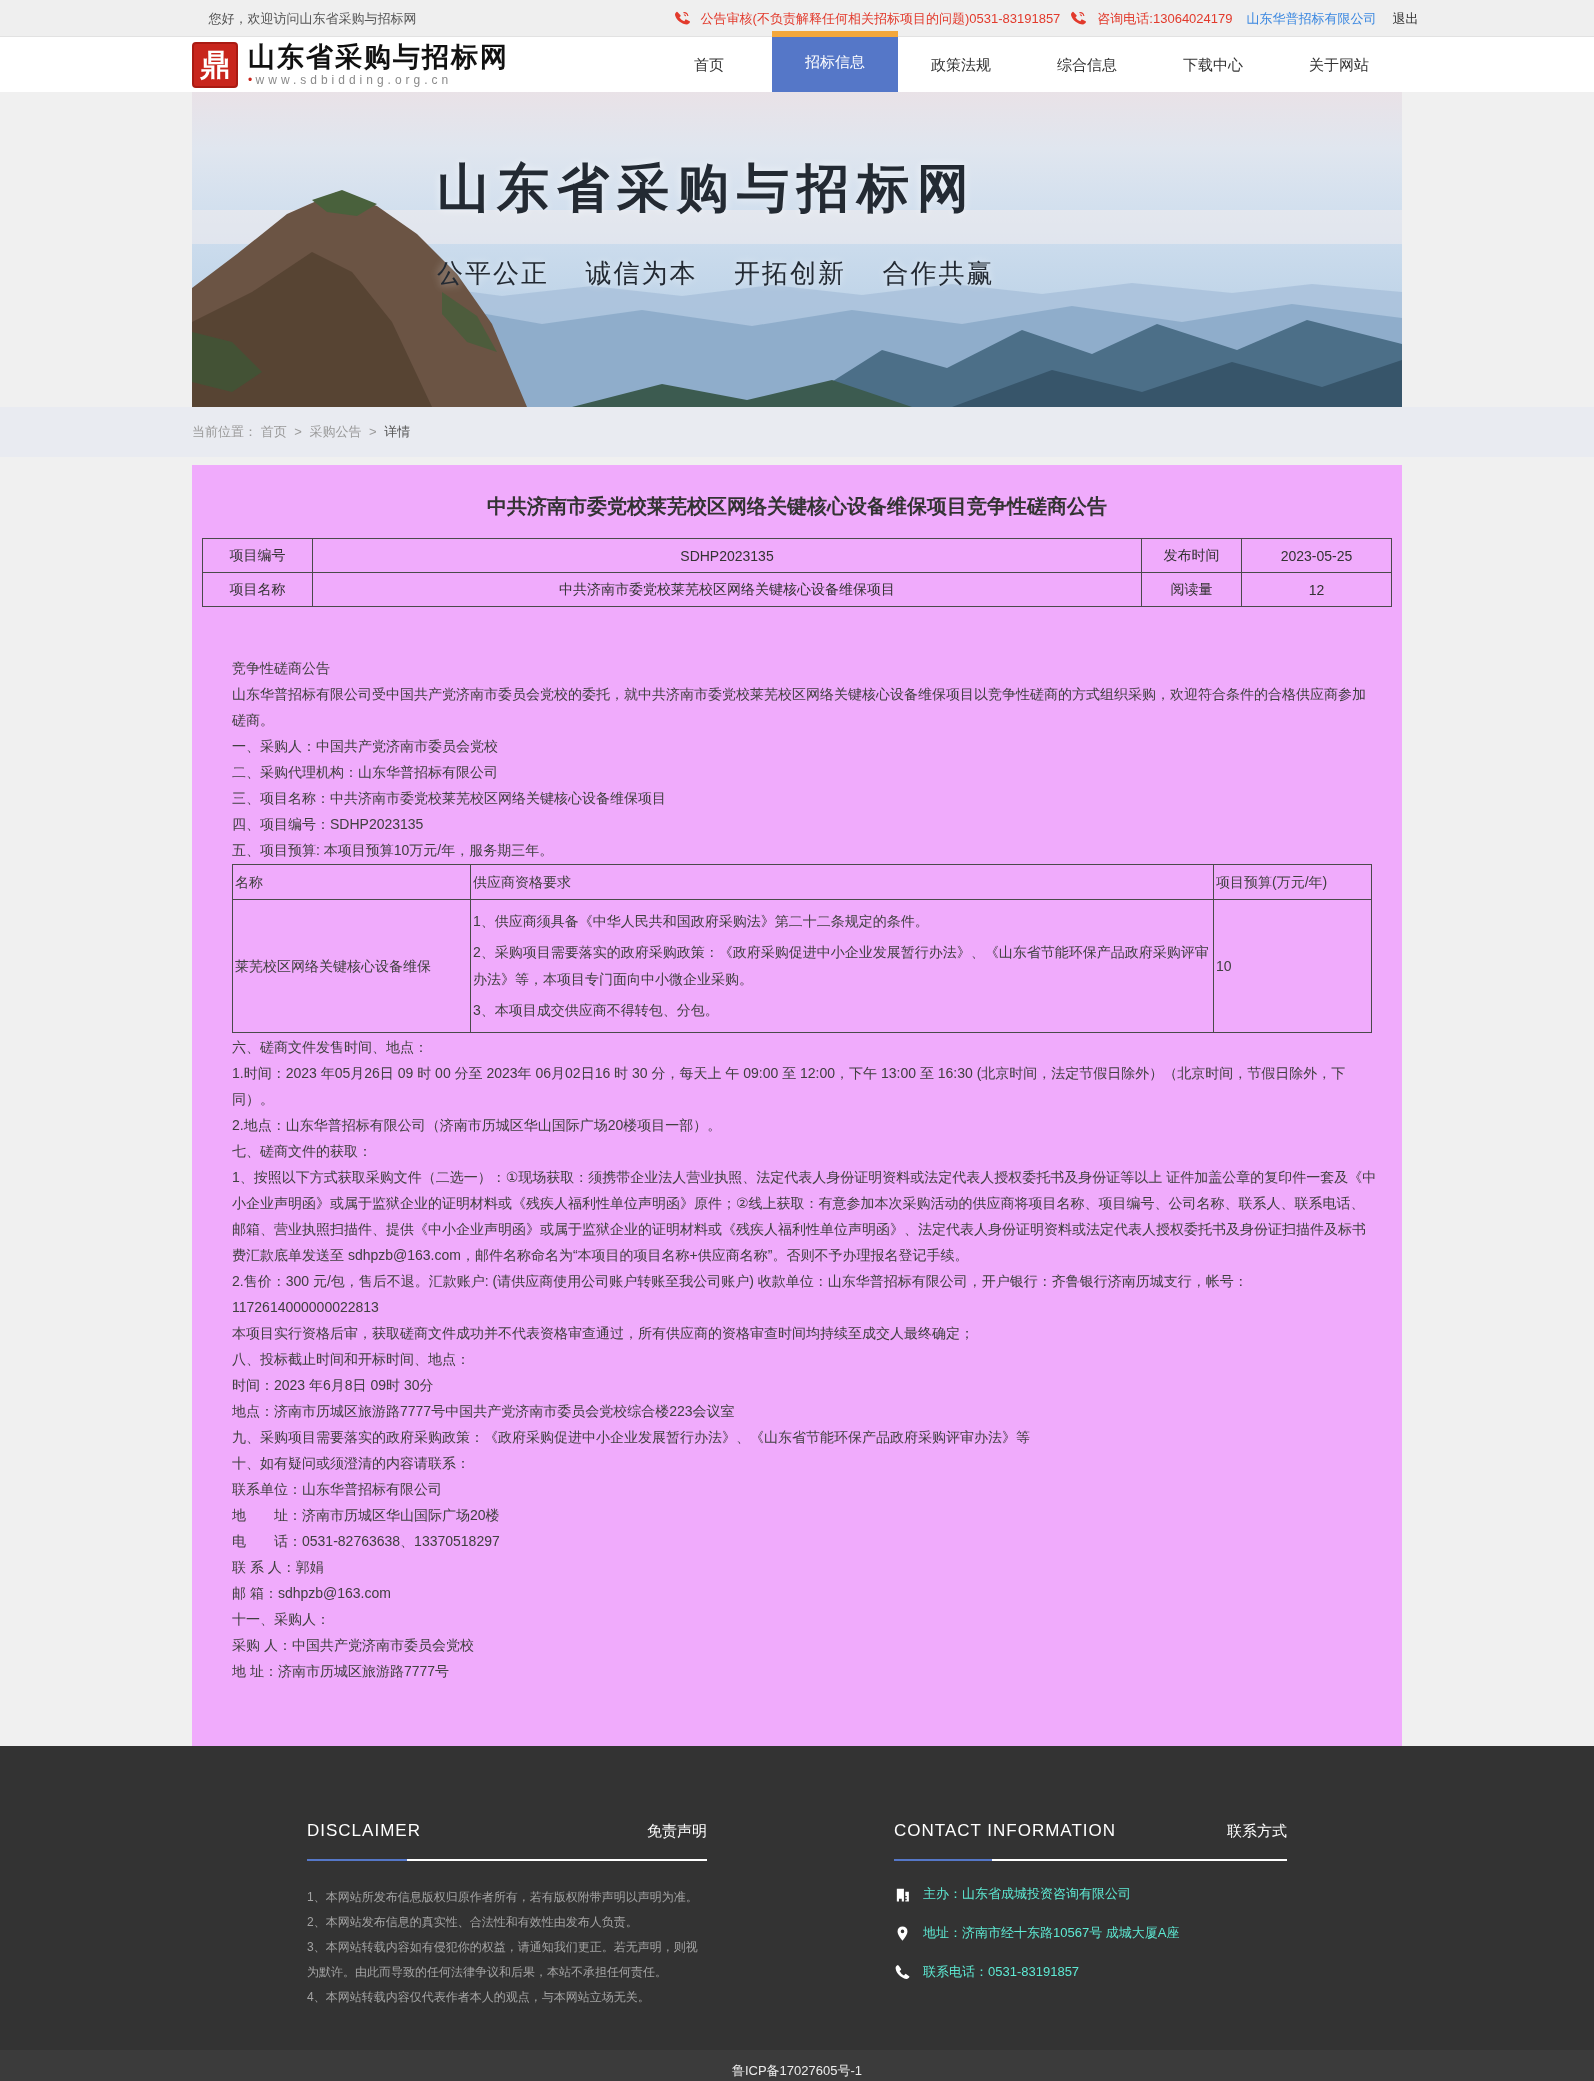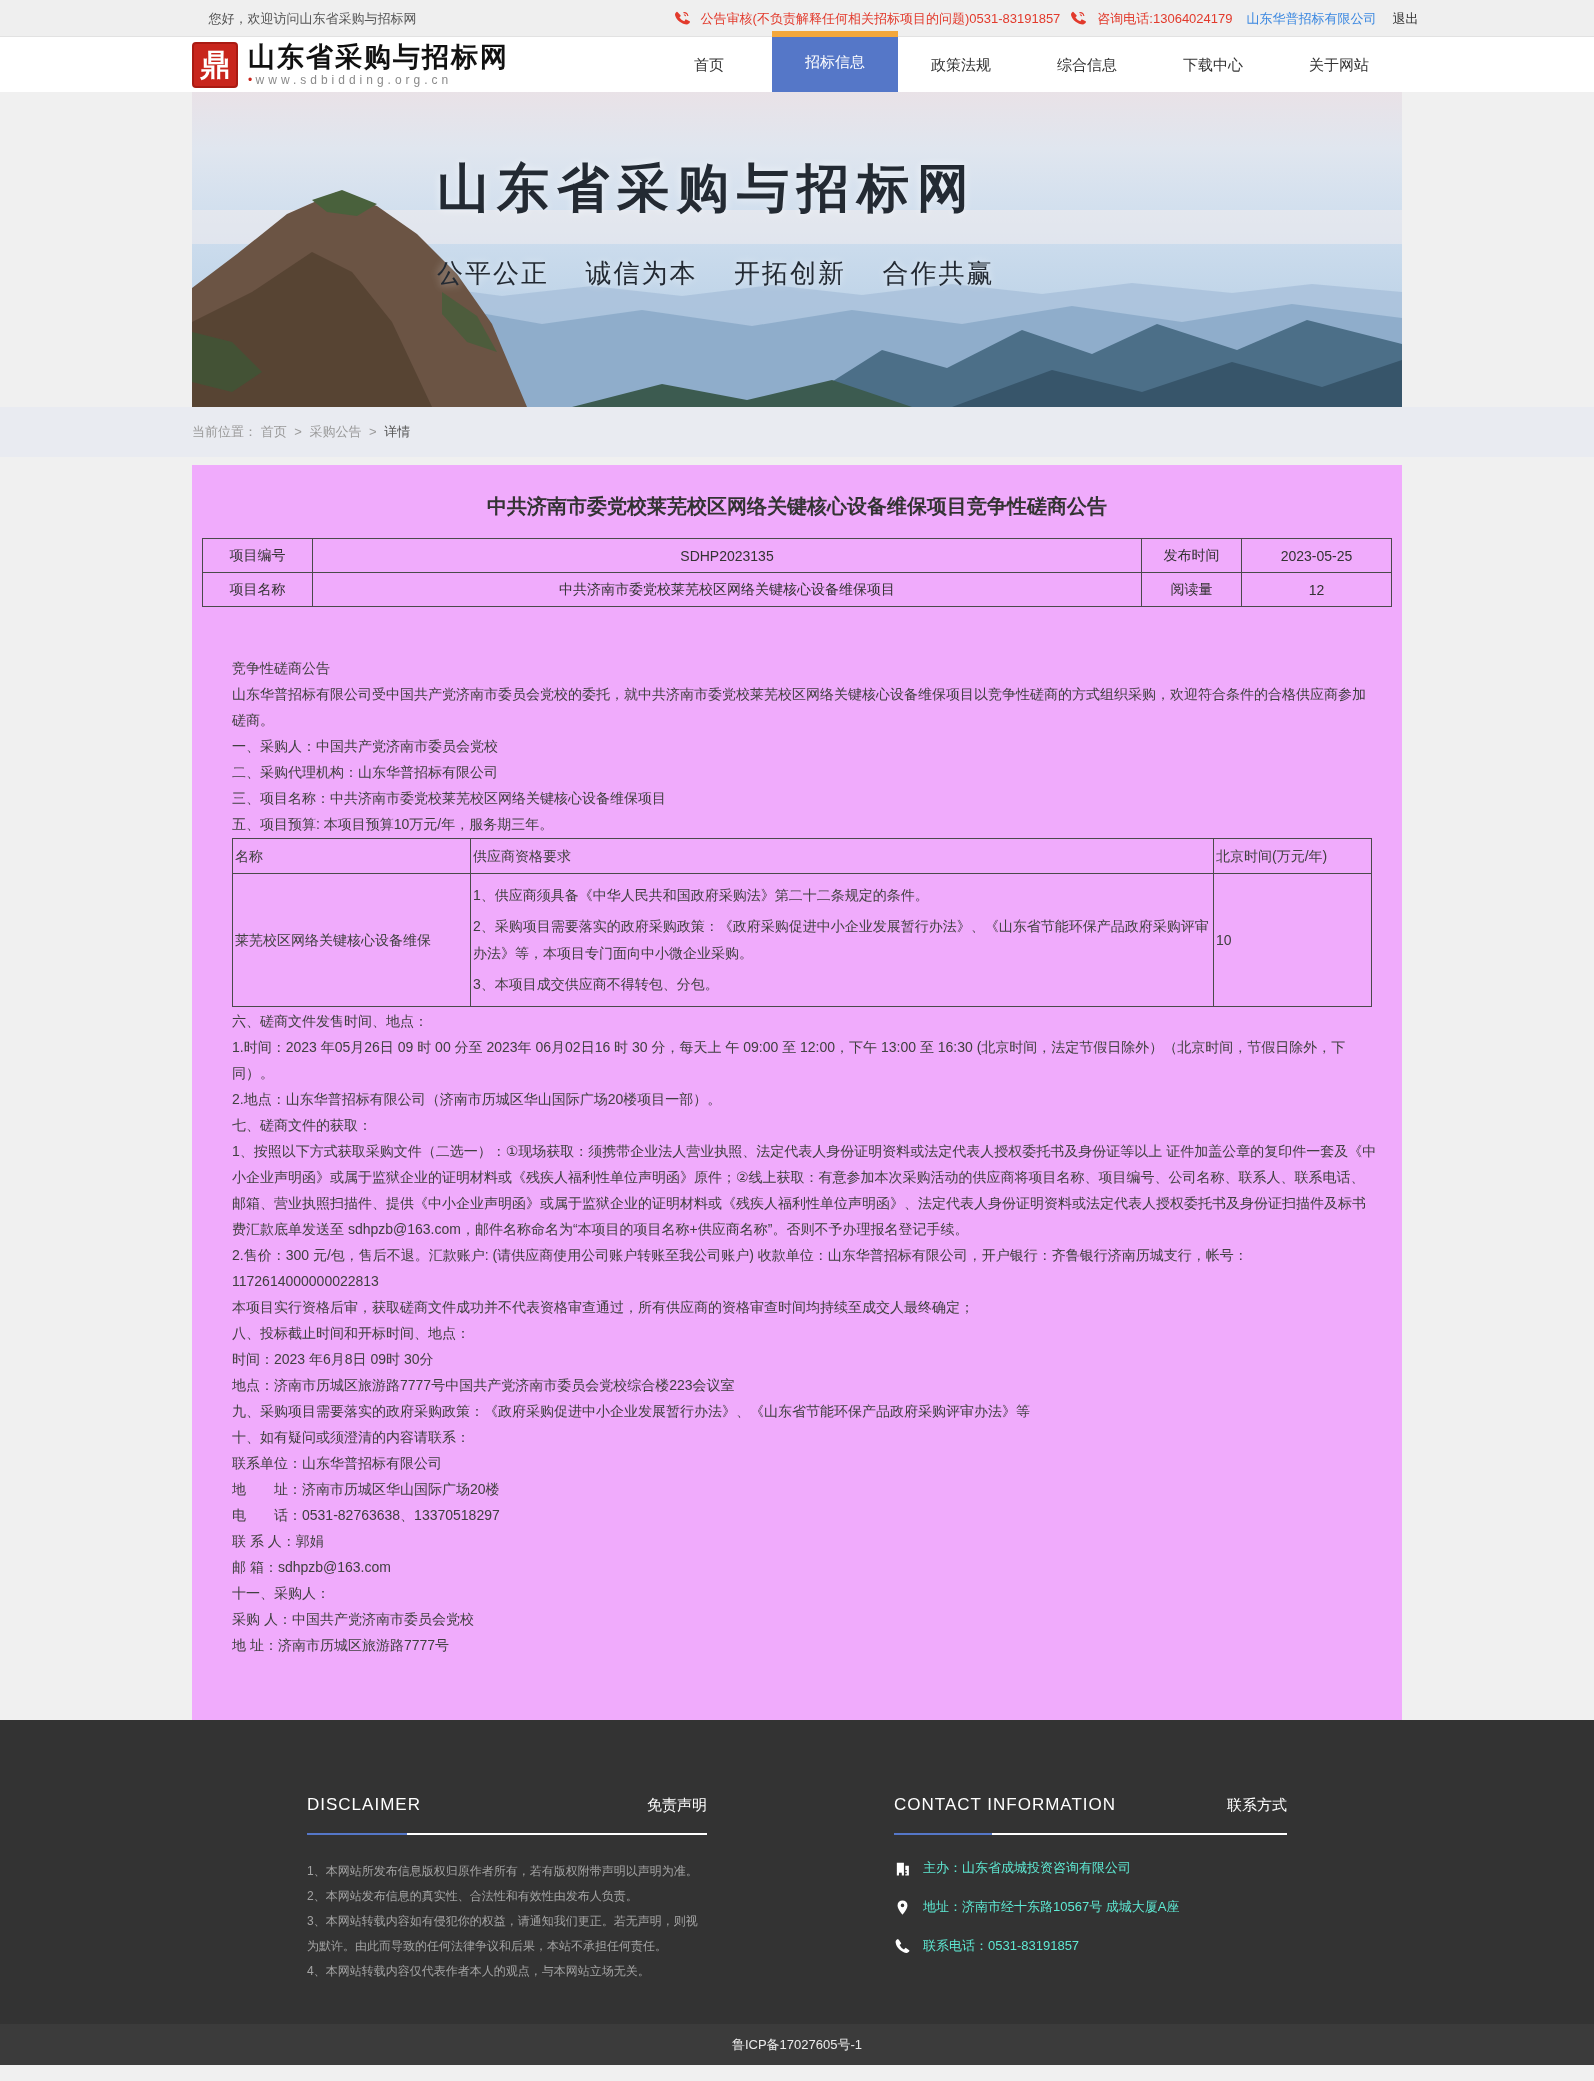--- a/index.html
+++ b/index.html
@@ -185,28 +185,29 @@
       </tr>
     </tbody>
       </table>
 
     <div class="article-body">
       <p>竞争性磋商公告</p>
       <p>山东华普招标有限公司受中国共产党济南市委员会党校的委托，就中共济南市委党校莱芜校区网络关键核心设备维保项目以竞争性磋商的方式组织采购，欢迎符合条件的合格供应商参加磋商。</p>
       <p>一、采购人：中国共产党济南市委员会党校</p>
       <p>二、采购代理机构：山东华普招标有限公司</p>
       <p>三、项目名称：中共济南市委党校莱芜校区网络关键核心设备维保项目</p>
+      <p>四、项目编号：SDHP2023135</p>
       <p>五、项目预算: 本项目预算10万元/年，服务期三年。</p>
 
       <table class="qual-table">
         <tbody>
             <tr>
           <th class="qual-name-col">名称</th>
           <th>供应商资格要求</th>
-          <th class="qual-budget-col">北京时间(万元/年)</th>
+          <th class="qual-budget-col">项目预算(万元/年)</th>
         </tr>
         <tr>
           <td>莱芜校区网络关键核心设备维保</td>
           <td class="qual-req-cell">
             <p>1、供应商须具备《中华人民共和国政府采购法》第二十二条规定的条件。</p>
             <p>2、采购项目需要落实的政府采购政策：《政府采购促进中小企业发展暂行办法》、《山东省节能环保产品政府采购评审办法》等，本项目专门面向中小微企业采购。</p>
             <p>3、本项目成交供应商不得转包、分包。</p>
           </td>
           <td>10</td>
         </tr>

